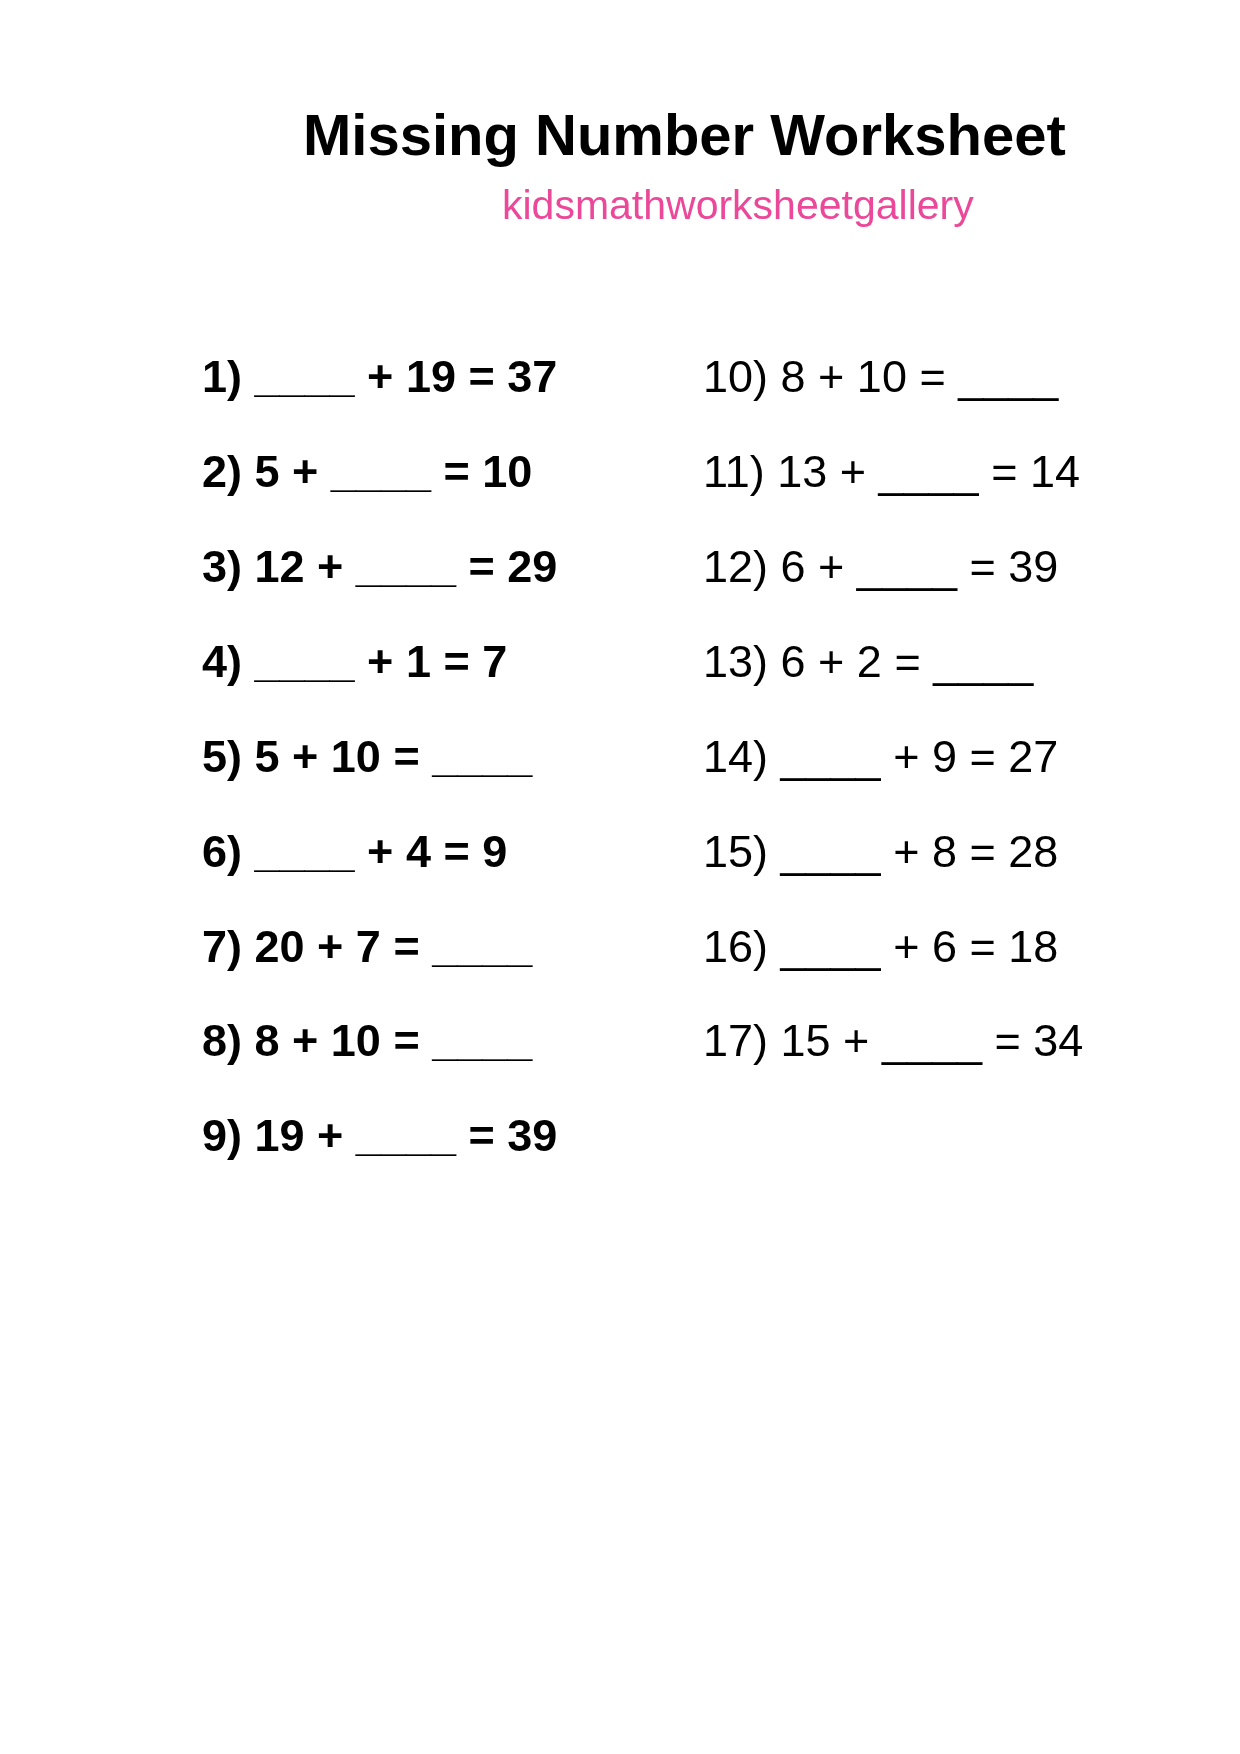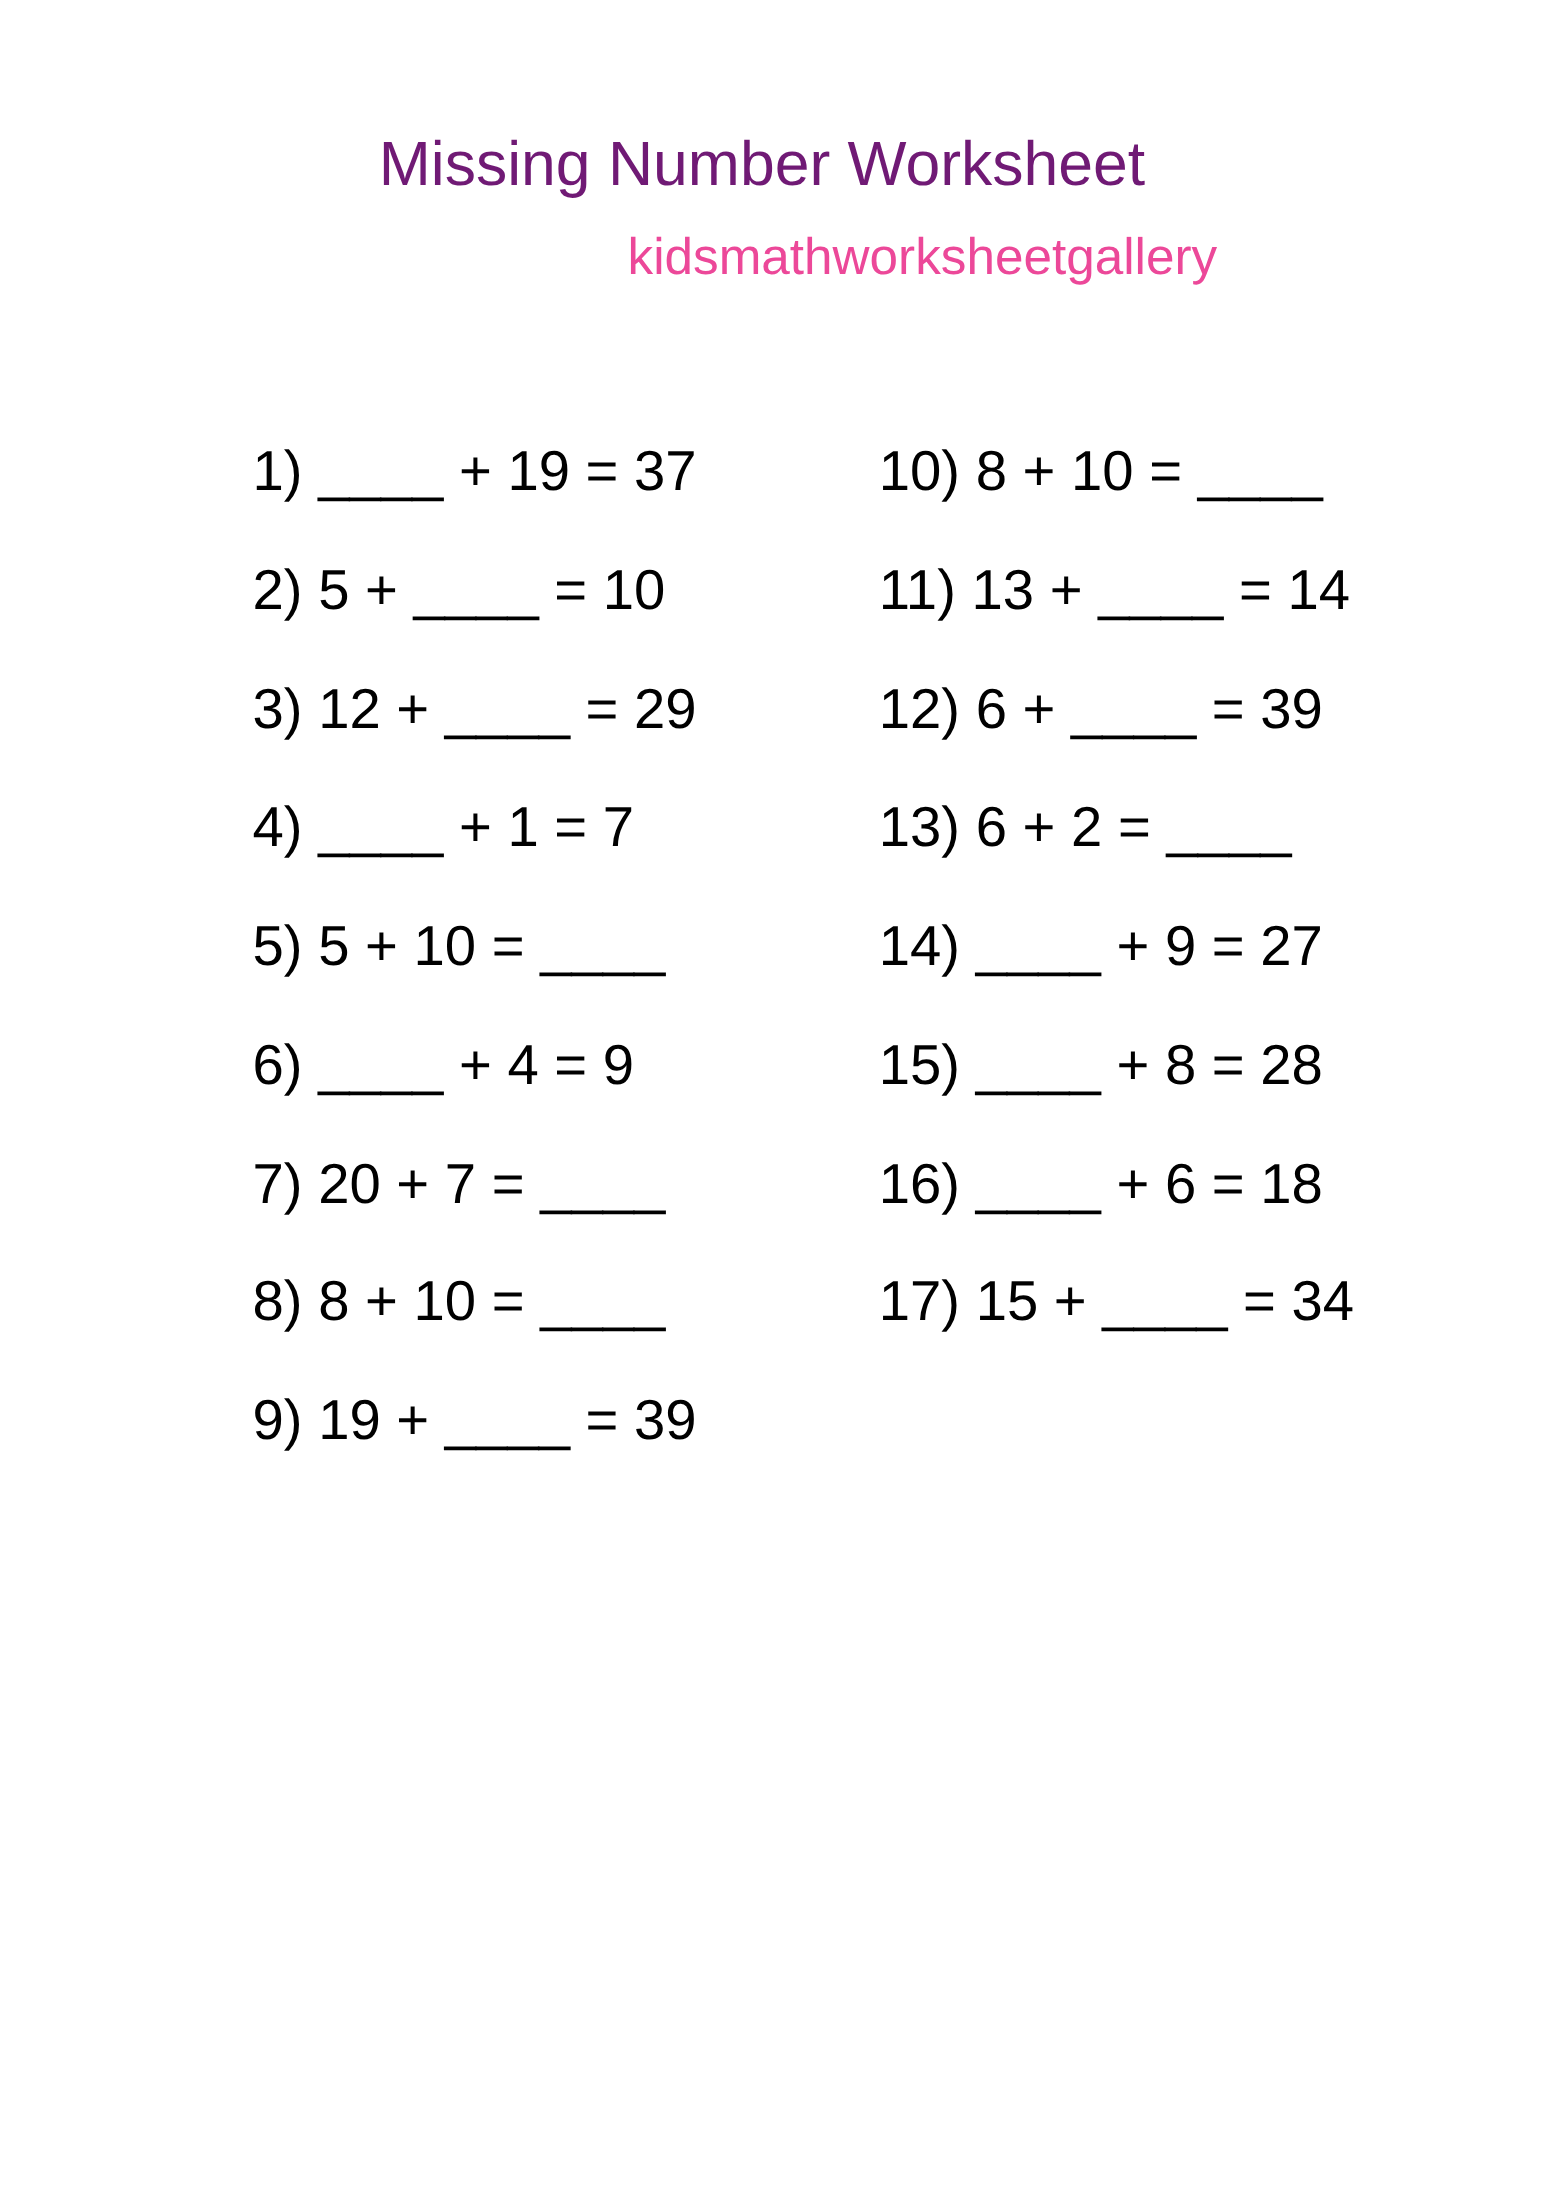--- a/index.html
+++ b/index.html
@@ -1,21 +1,21 @@
 <!DOCTYPE html>
 <html><head>
 <meta charset="utf-8">
 <style>
   html, body { margin:0; padding:0; background:#ffffff; }
   body { width:1240px; height:1754px; position:relative; overflow:hidden;
          font-family:"Liberation Sans", sans-serif; color:#000; }
-  .title { position:absolute; left:303px; top:106px; font-size:50px; line-height:1; white-space:nowrap; color:#701a75; }
+  .title { position:absolute; left:303px; top:106px; font-size:58px; line-height:1; white-space:nowrap; color:#000000;font-weight:bold; }
   .subtitle { position:absolute; left:502px; top:185px; font-size:41px; line-height:1; white-space:nowrap; color:#ec4899; }
   .problem { position:absolute; font-size:45px; line-height:1; white-space:nowrap; color:#000; }
-  .col-left { left:202px; }
+  .col-left { left:202px;font-weight:bold; }
   .col-right { left:703px;text-align:right; }
 </style>
 </head>
 <body>
 
 <div class="title">Missing Number Worksheet</div>
 <div class="subtitle">kidsmathworksheetgallery</div>
 
 <div>
   <div class="problem col-left" style="top:354px">1) ____ + 19 = 37</div>

